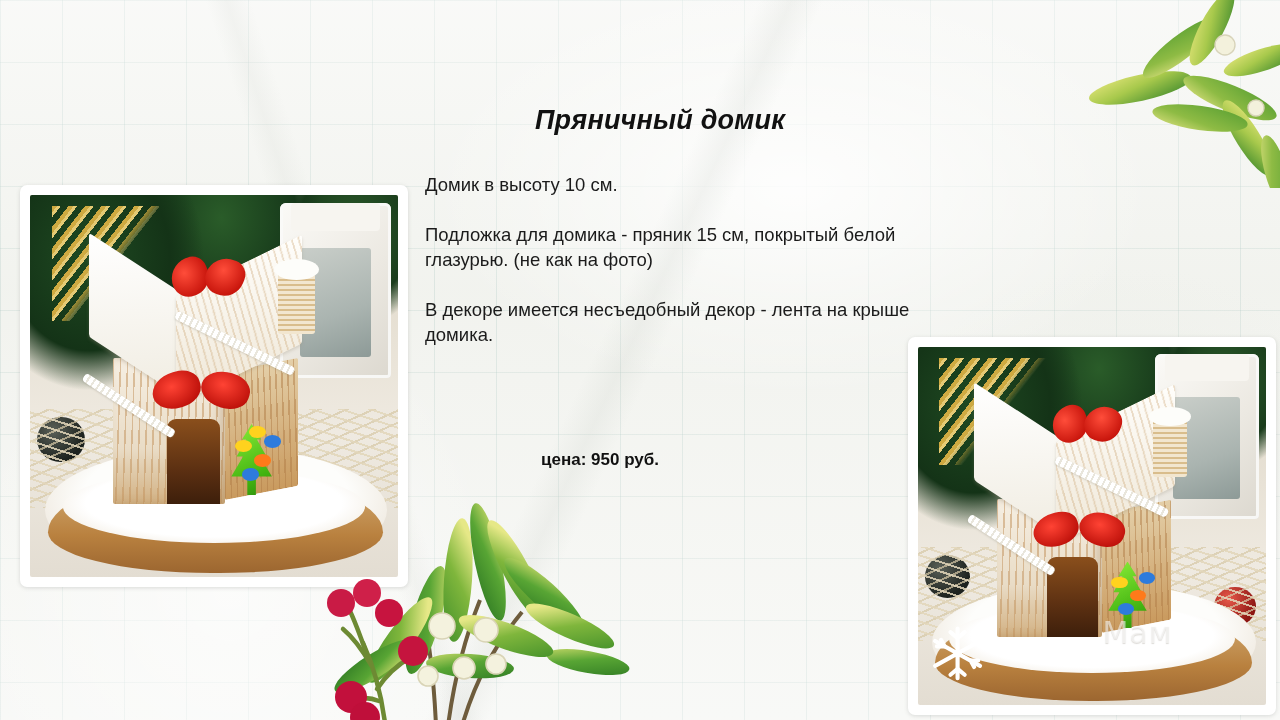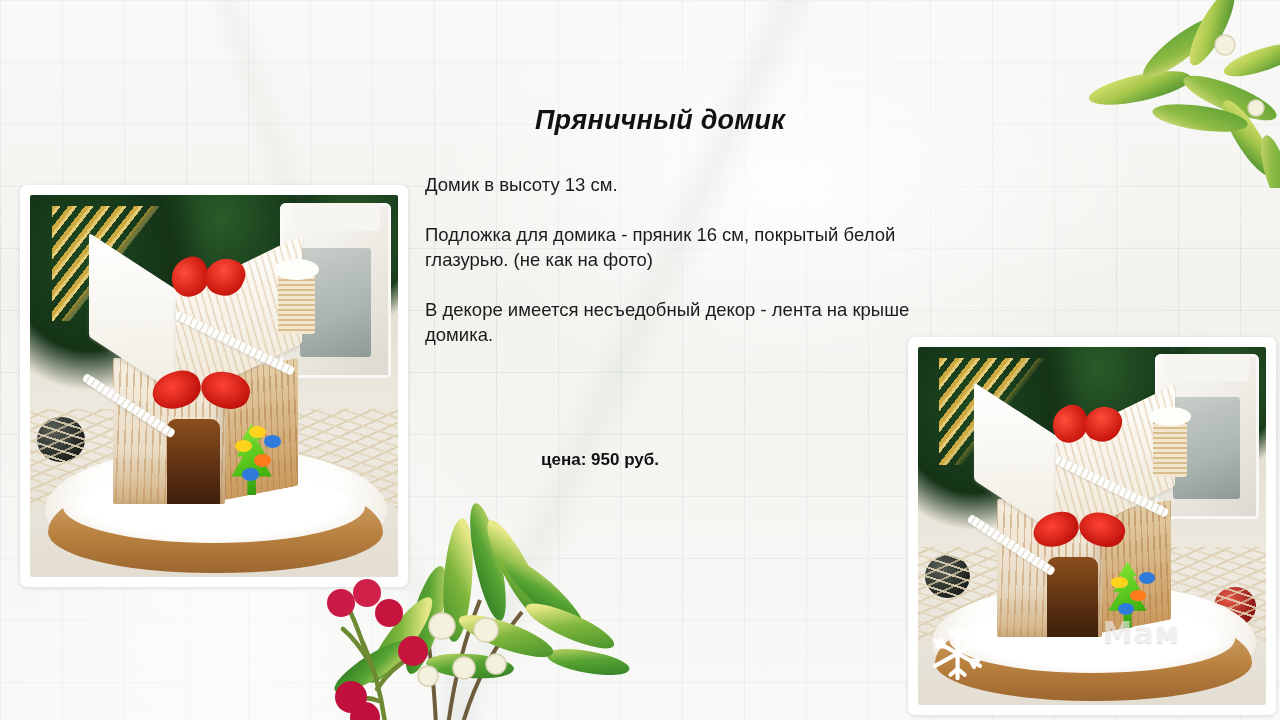--- a/index.html
+++ b/index.html
@@ -127,21 +127,21 @@
   .bow-front:before,.bow-front:after{content:"";position:absolute;top:0;width:50%;height:100%;
     background:radial-gradient(ellipse at 42% 38%,#ff4334,#bf120b 74%);border-radius:55% 45% 50% 50%;}
   .bow-front:before{left:0;transform:rotate(-16deg);}
   .bow-front:after{right:0;transform:rotate(18deg);}
   .tree{position:absolute;left:56%;bottom:4%;width:22%;height:30%;
     background:linear-gradient(155deg,#8ef03a,#43b411 70%,#2b8a0c);
     clip-path:polygon(50% 0%,68% 22%,60% 22%,78% 46%,66% 46%,88% 74%,58% 74%,58% 100%,42% 100%,42% 74%,12% 74%,34% 46%,22% 46%,40% 22%,32% 22%);
     filter:drop-shadow(0 1px 1px rgba(60,90,30,.4));}
   .dot{position:absolute;width:7%;height:5.2%;border-radius:50%;}
   .watermark{position:absolute;right:3%;bottom:2%;width:44%;height:22%;
-    color:rgba(255,255,255,.55);font-size:30px;font-weight:bold;
+    color:rgba(255,255,255,.55);font-size:30px;font-weight:normal;
     font-family:"DejaVu Sans",sans-serif;line-height:.9;
     text-shadow:0 1px 1px rgba(120,110,95,.25);letter-spacing:1px;}
 
   
   .title{
     position:absolute;left:425px;top:105px;width:470px;
     text-align:center;font-size:27px;font-weight:bold;color:#111111;
     letter-spacing:.2px;
     font-style:italic;
   }
@@ -237,22 +237,22 @@
         </svg>
 
         <div class="watermark">Мам</div>
       </div>
     </div>
   </div>
 
   <div class="title">Пряничный домик</div>
 
   <div class="body-block">
-    <p class="para">Домик в высоту 13 см.</p>
-    <p class="para">Подложка для домика - пряник 16 см, покрытый белой глазурью. (не как на фото)</p>
+    <p class="para">Домик в высоту 10 см.</p>
+    <p class="para">Подложка для домика - пряник 15 см, покрытый белой глазурью. (не как на фото)</p>
     <p class="para">В декоре имеется несъедобный декор - лента на крыше домика.</p>
   </div>
 
   <div class="price">цена:  950 руб.</div>
 
   <svg class="decor decor-tr" viewBox="0 0 210 200">
     <defs>
       <linearGradient id="lg1" x1="0" y1="0" x2="1" y2="1">
         <stop offset="0%" stop-color="#e3e57a"></stop>
           <stop offset="45%" stop-color="#a8c94c"></stop>

